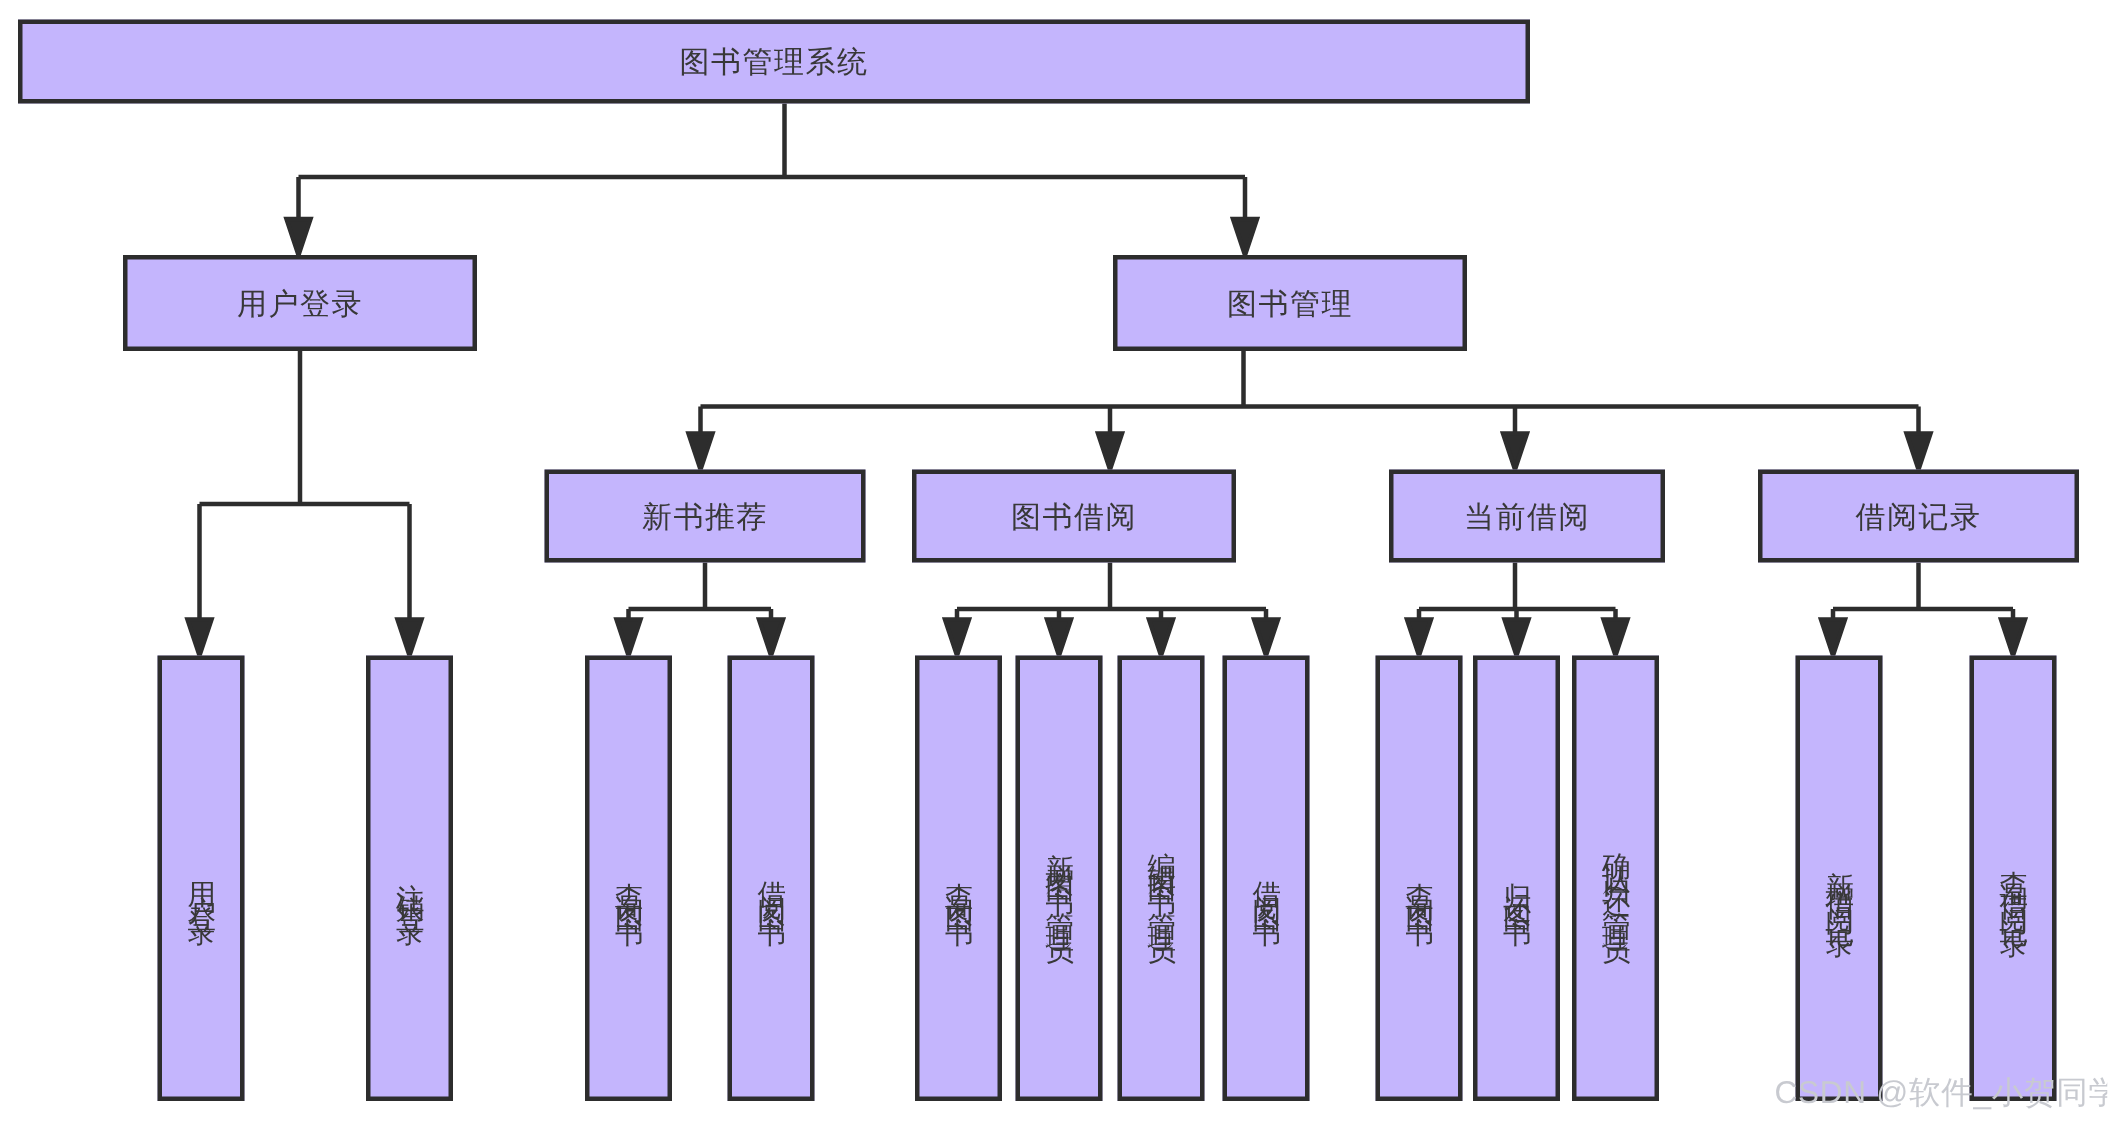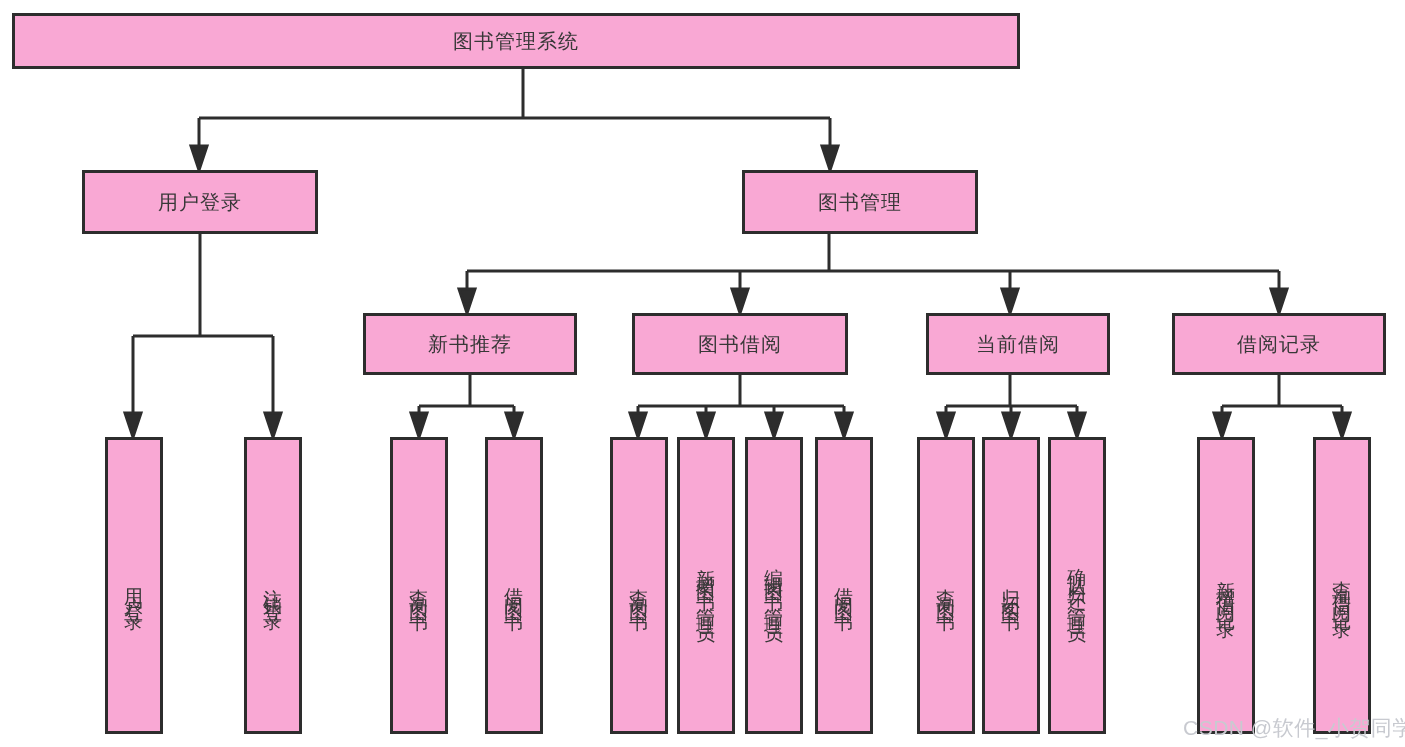--- a/index.html
+++ b/index.html
@@ -2,38 +2,38 @@
 <html><head>
 <meta charset="utf-8">
 <style>
   html,body{margin:0;padding:0;background:#ffffff;}
   .canvas{
     position:relative;width:1405px;height:747px;background:#ffffff;
     font-family:"Liberation Sans",sans-serif;color:#383838;overflow:hidden;
   }
   .wires{position:absolute;left:0;top:0;width:1405px;height:747px;pointer-events:none;}
   .node{
-    position:absolute;background:#f9a8d4;border:3px solid #2d2d2d;
+    position:absolute;background:#c4b5fd;border:3px solid #2d2d2d;
     box-sizing:border-box;display:flex;align-items:center;justify-content:center;
     text-align:center;
   }
   .h-node{font-size:20px;letter-spacing:1px;}
   .leaf{
     writing-mode:vertical-rl;text-orientation:mixed;
     font-size:19px;line-height:1;letter-spacing:0.42em;
     padding-top:6px;
   }
   
   .n-root{left:12px;top:13px;width:1008px;height:56px;}
   
   .n-user-login{left:82px;top:170px;width:236px;height:64px;}
   .n-book-mgmt{left:742px;top:170px;width:236px;height:64px;}
   
   .n-new-book{left:363px;top:313px;width:214px;height:62px;}
-  .n-borrowing{left:632px;top:313px;width:216px;height:62px;}
+  .n-borrowing{left:608px;top:313px;width:216px;height:62px;}
   .n-current{left:906px;top:313px;width:184px;height:62px;margin-left:20px;}
   .n-records{left:1172px;top:313px;width:214px;height:62px;}
   
   .lf{top:437px;width:58px;height:297px;}
   .lf-1{left:105px;}  .lf-2{left:244px;}
   .lf-3{left:390px;}  .lf-4{left:485px;}
   .lf-5{left:610px;}  .lf-6{left:677px;}
   .lf-7{left:745px;}  .lf-8{left:815px;}
   .lf-9{left:917px;}  .lf-10{left:982px;}
   .lf-11{left:1048px;}

